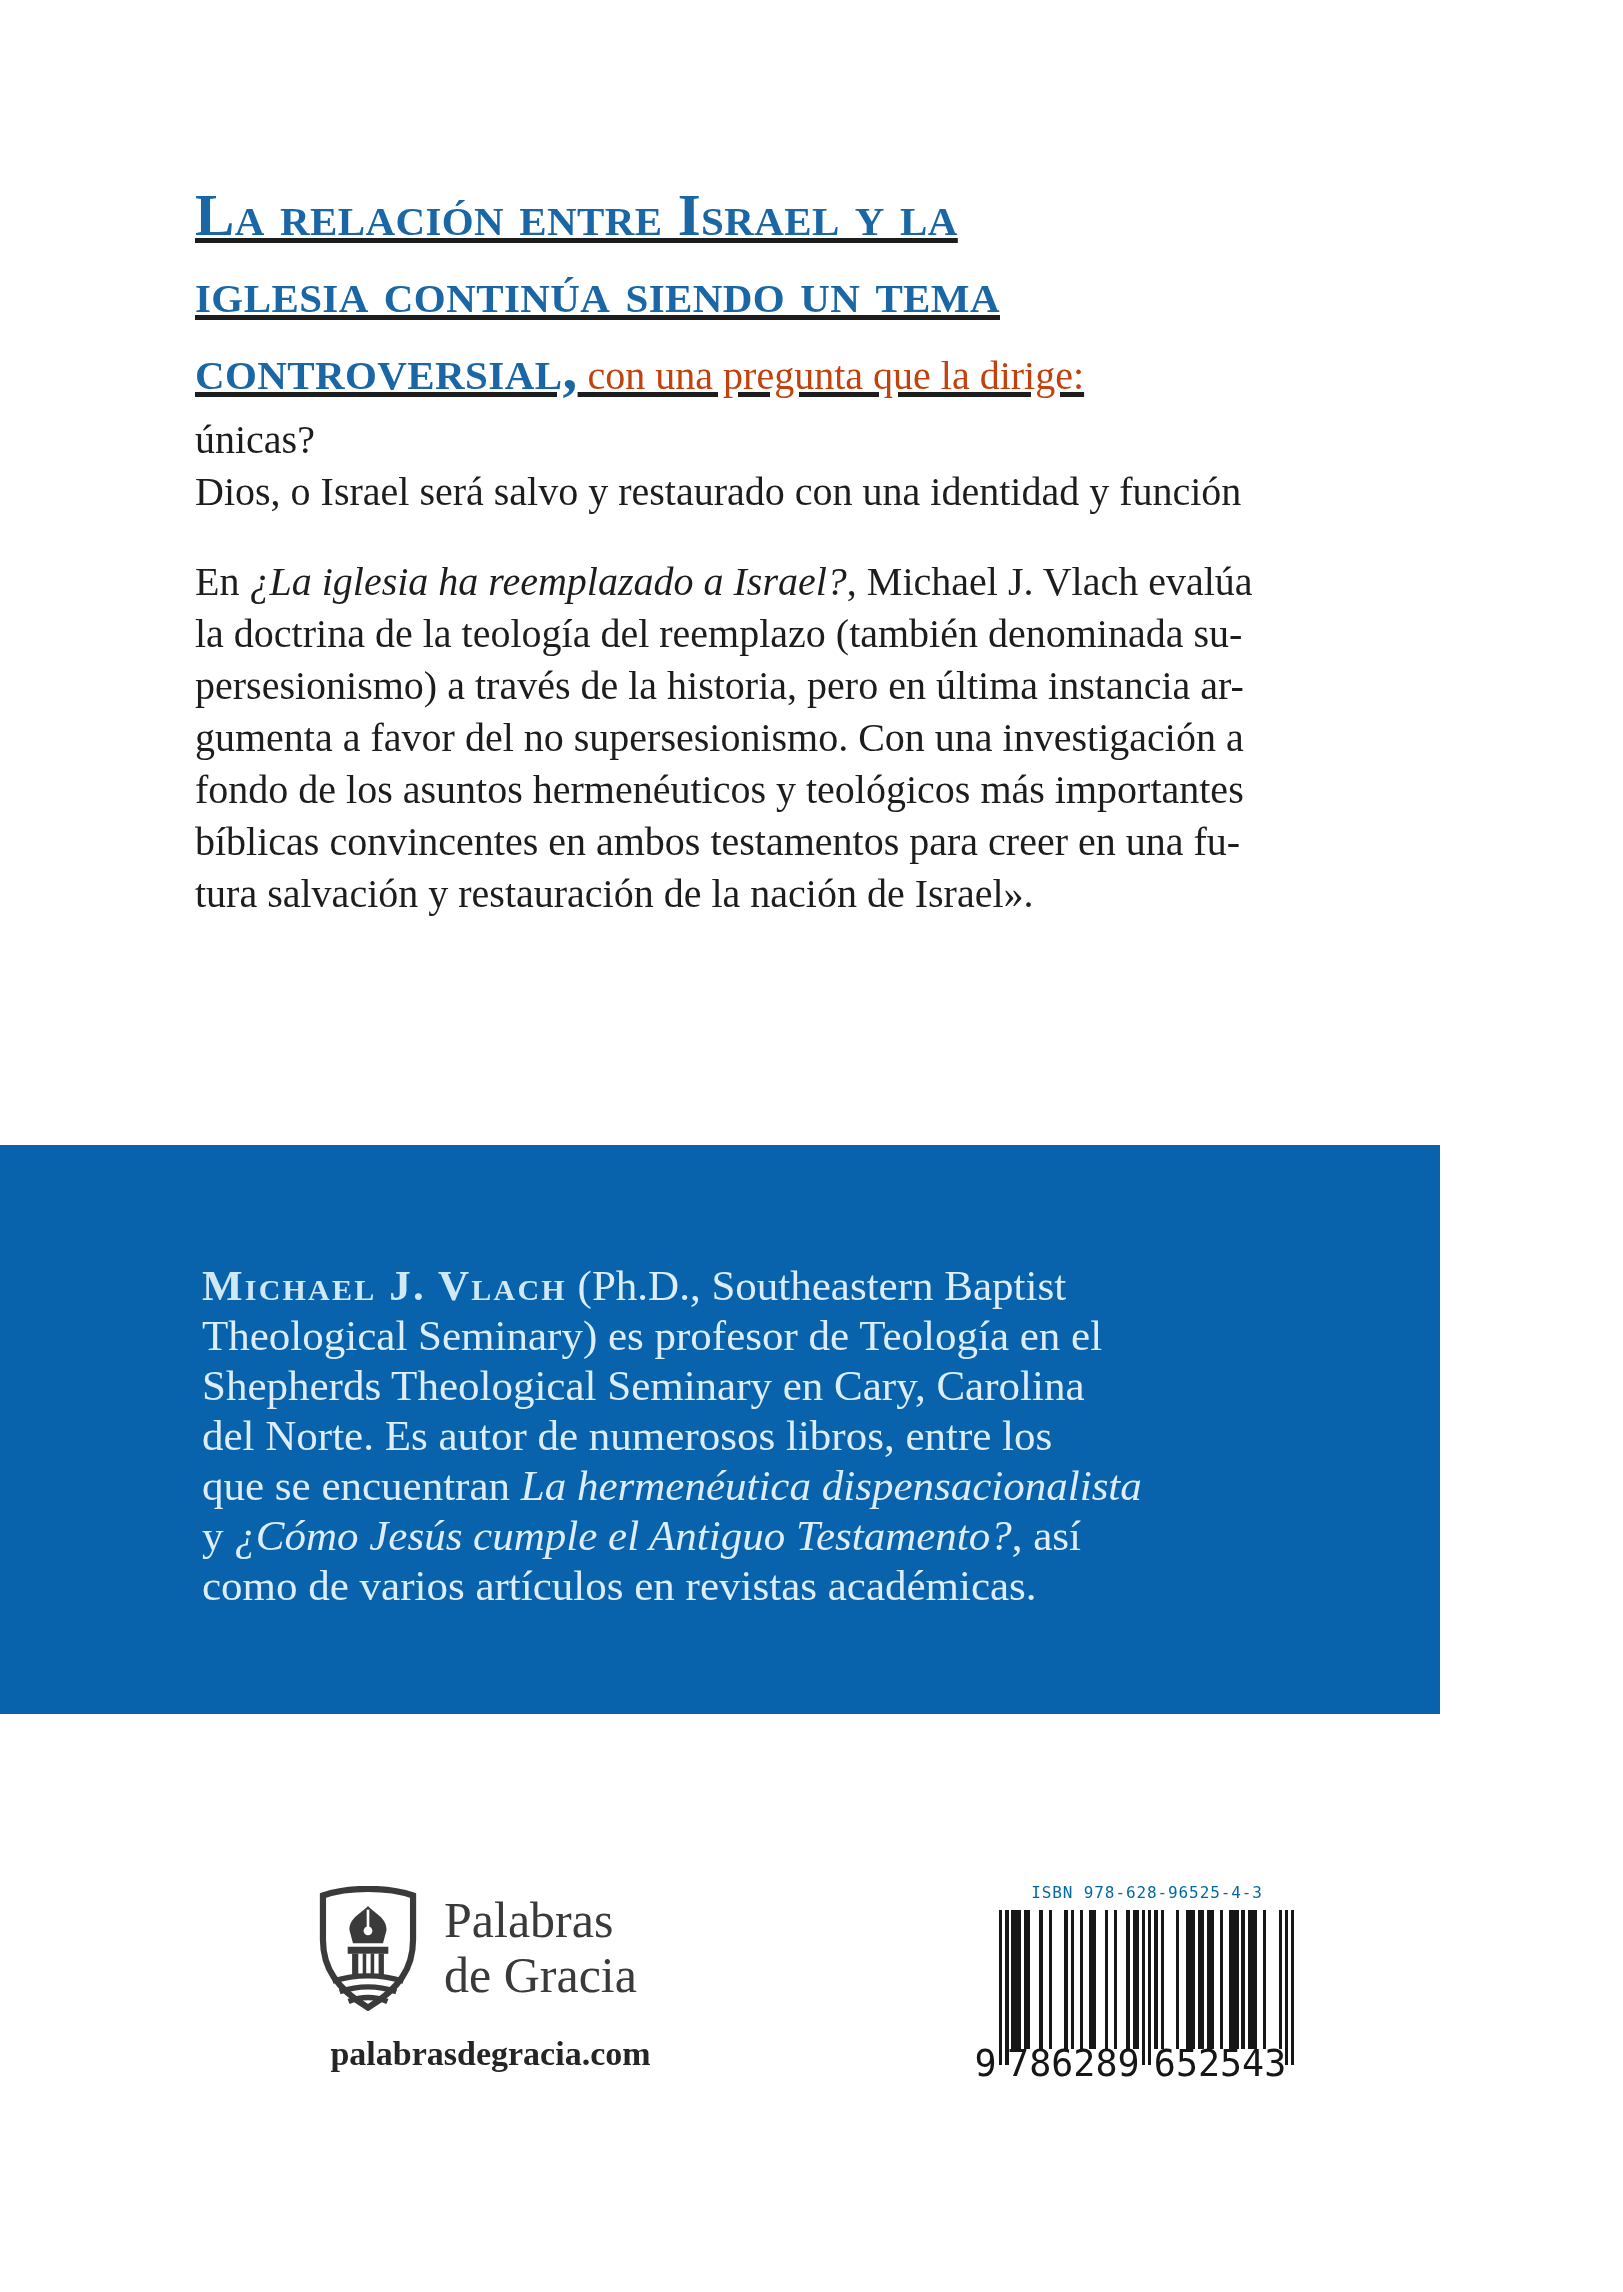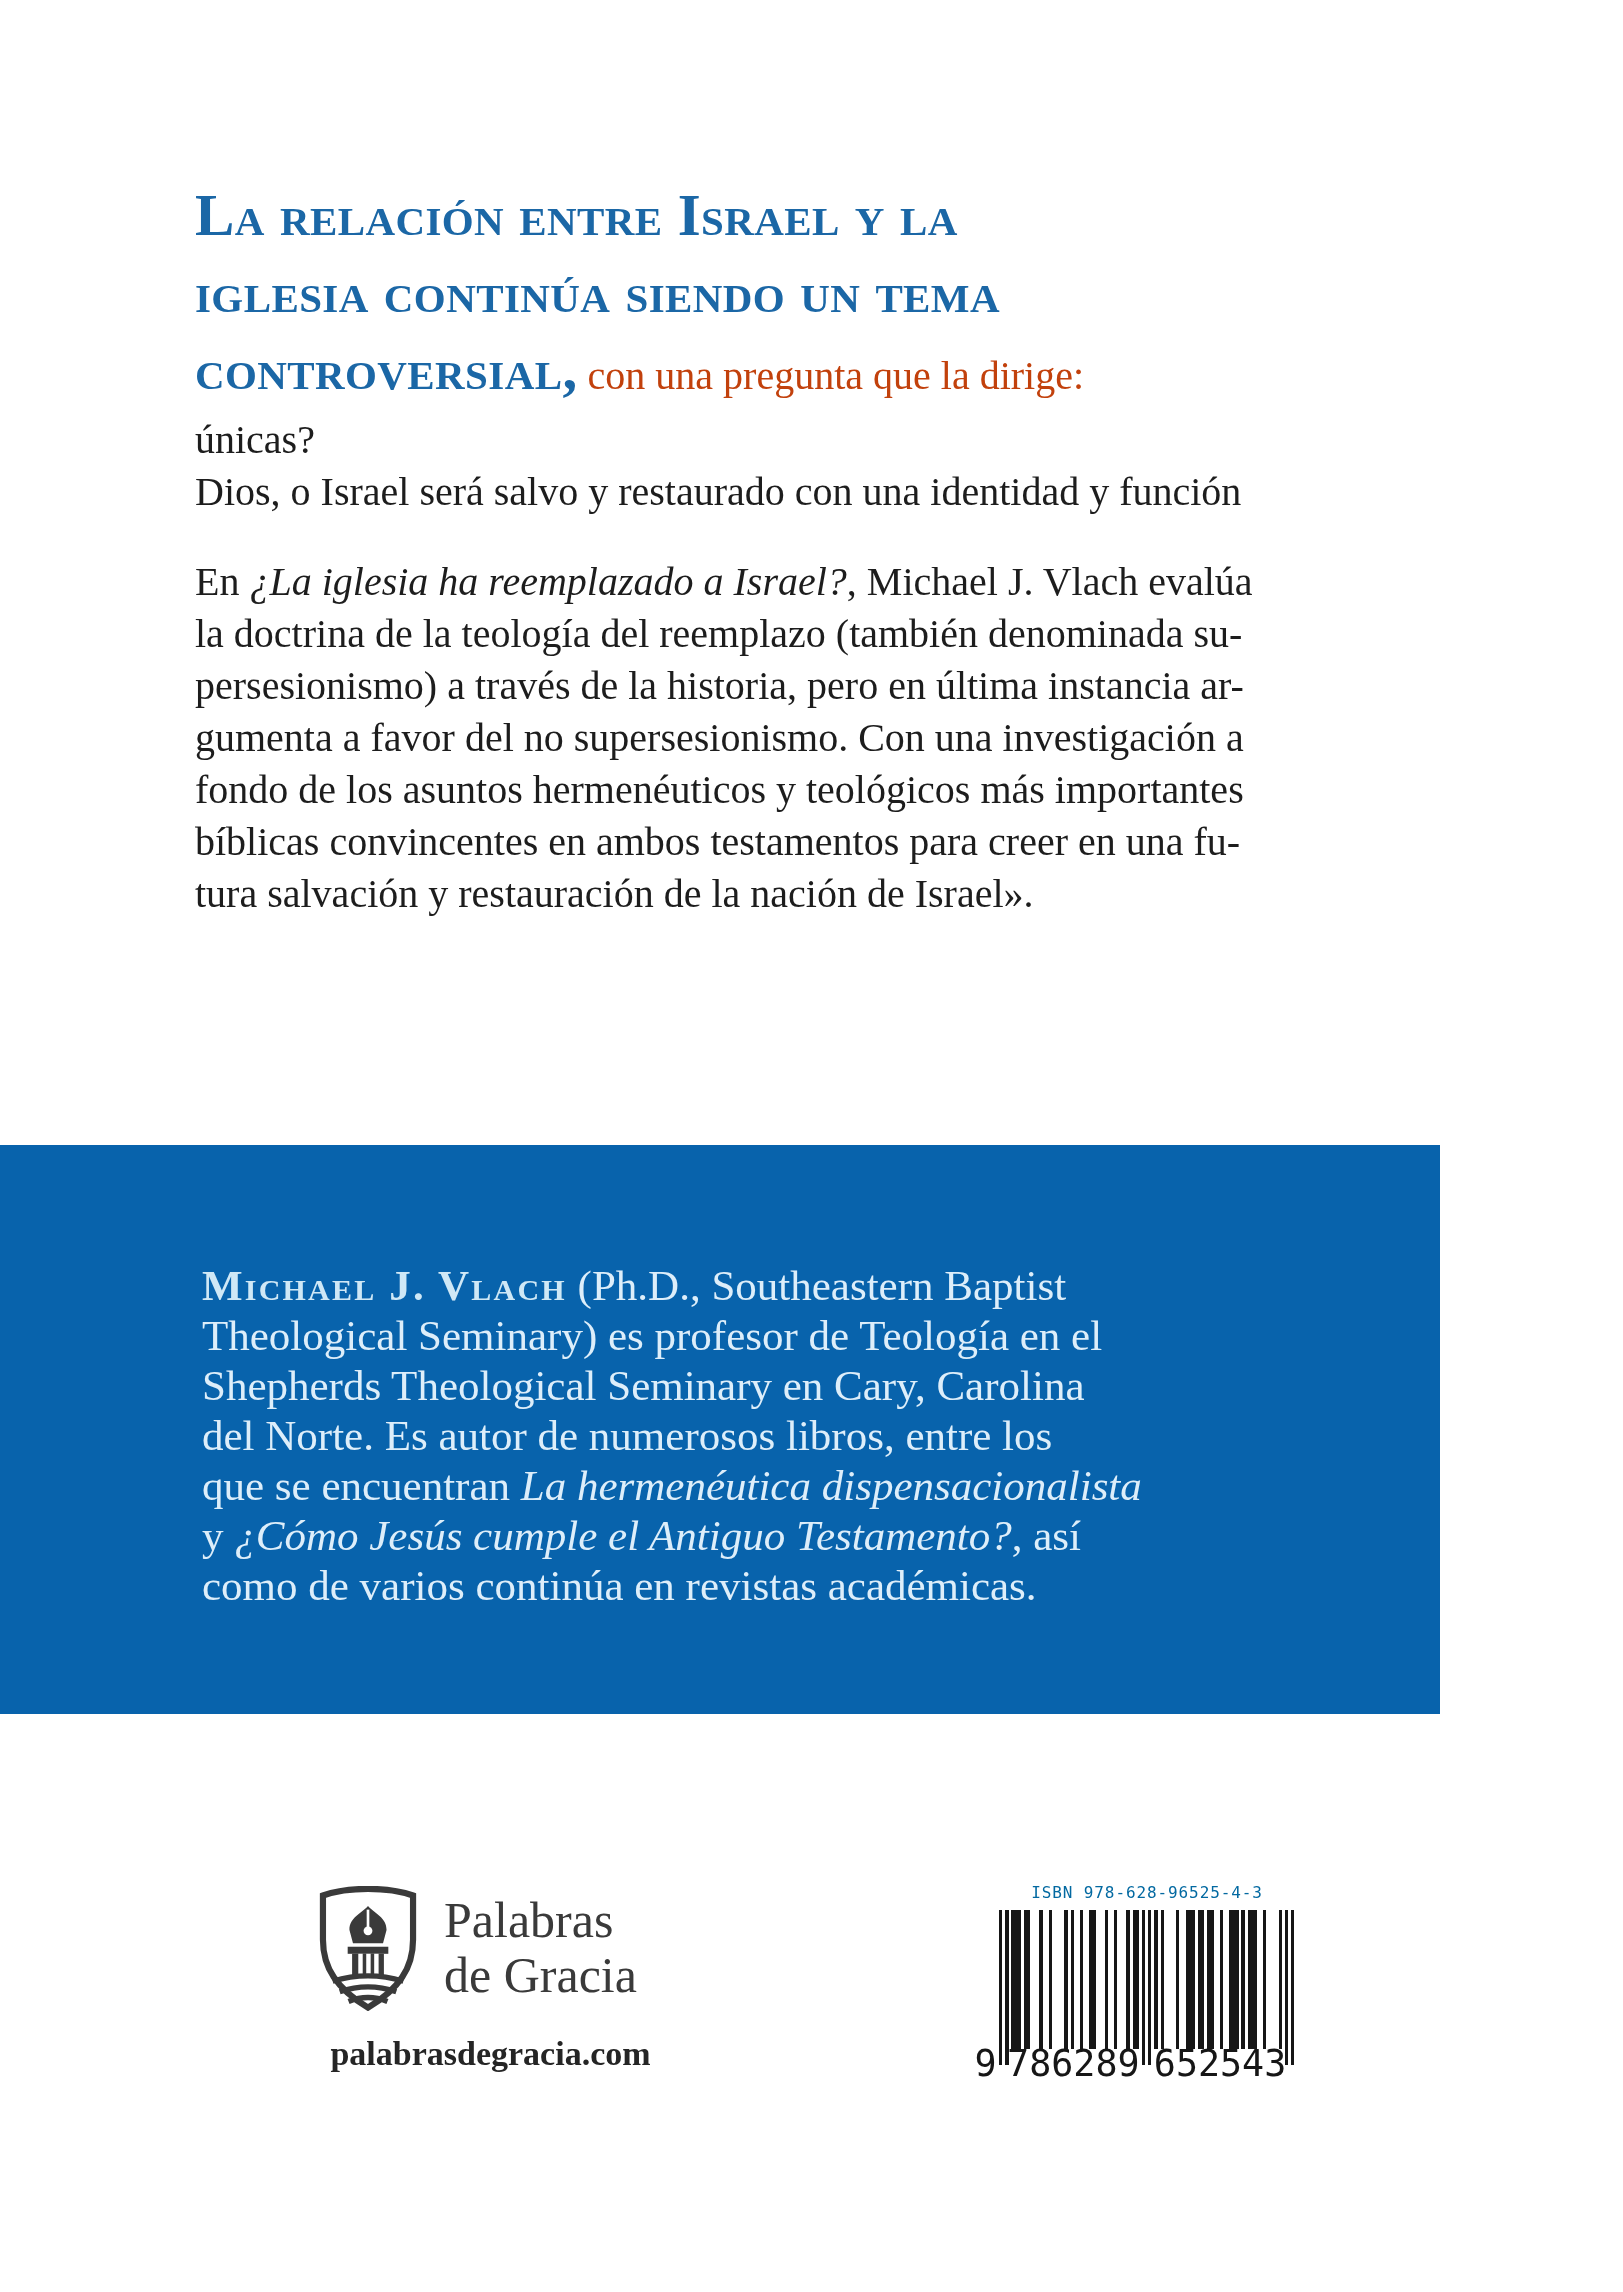--- a/index.html
+++ b/index.html
@@ -4,21 +4,21 @@
 <style>
   html,body{margin:0;padding:0;background:#9a9a9a;}
   .page{
     position:relative;width:1624px;height:2293px;background:#ffffff;
     font-family:"Liberation Serif","DejaVu Serif",serif;color:#1d1d1d;overflow:hidden;
     margin:0 auto;
   }
   
   .intro{position:absolute;left:195px;top:177px;width:1247px;}
   .line{white-space:nowrap;}
-  .ln-h{font-size:59px;line-height:77px;font-weight:700;}
+  .ln-h{font-size:59px;line-height:77px;font-weight:700;text-decoration:underline;}
   .ln-b{font-size:40px;line-height:52px;font-weight:400;}
   .gap{margin-top:38px;}
   .run-hl{font-variant:small-caps;color:#1b67a6;letter-spacing:0.4px;}
   .run-b{font-size:40px;font-weight:400;color:#c2410c;}
   .run-it{font-style:italic;}
   
   .bio-panel{position:absolute;left:0;top:1145px;width:1440px;height:569px;background:#0863ac;}
   .bio-text{padding:116px 0 0 202px;font-size:43px;line-height:50px;color:#ddeefa;}
   .run-name{font-variant:small-caps;font-weight:700;letter-spacing:2.2px;color:#cfe8f6;}
   
@@ -56,21 +56,21 @@
     </section>
 
   <section class="bio-panel">
     <div class="bio-text">
         <div class="line"><span class="run-name">Michael J. Vlach</span><span> (Ph.D., Southeastern Baptist</span></div>
         <div class="line"><span>Theological Seminary) es profesor de Teología en el</span></div>
         <div class="line"><span>Shepherds Theological Seminary en Cary, Carolina</span></div>
         <div class="line"><span>del Norte. Es autor de numerosos libros, entre los</span></div>
         <div class="line"><span>que se encuentran </span><span class="run-it">La hermenéutica dispensacionalista</span></div>
         <div class="line"><span>y </span><span class="run-it">¿Cómo Jesús cumple el Antiguo Testamento?</span><span>, así</span></div>
-        <div class="line"><span>como de varios continúa en revistas académicas.</span></div>
+        <div class="line"><span>como de varios artículos en revistas académicas.</span></div>
       </div>
   </section>
 
   <div class="publisher">
     <div class="logo-row">
       <svg class="shield" viewBox="0 0 120 140" aria-hidden="true">
         <path d="M9,10 C26,4 42,2.5 60,2.5 C78,2.5 94,4 111,10 L111,60 C111,92 95,116 60,137 C25,116 9,92 9,60 Z" fill="none" stroke="#3a3a3a" stroke-width="7"></path>
         <g>
           <path d="M60,22 C68,31 81,35 81,49 L77,64 L43,64 L39,49 C39,35 52,31 60,22 Z" fill="#3a3a3a"></path>
           <line x1="60" y1="26" x2="60" y2="46" stroke="#ffffff" stroke-width="3"></line>

